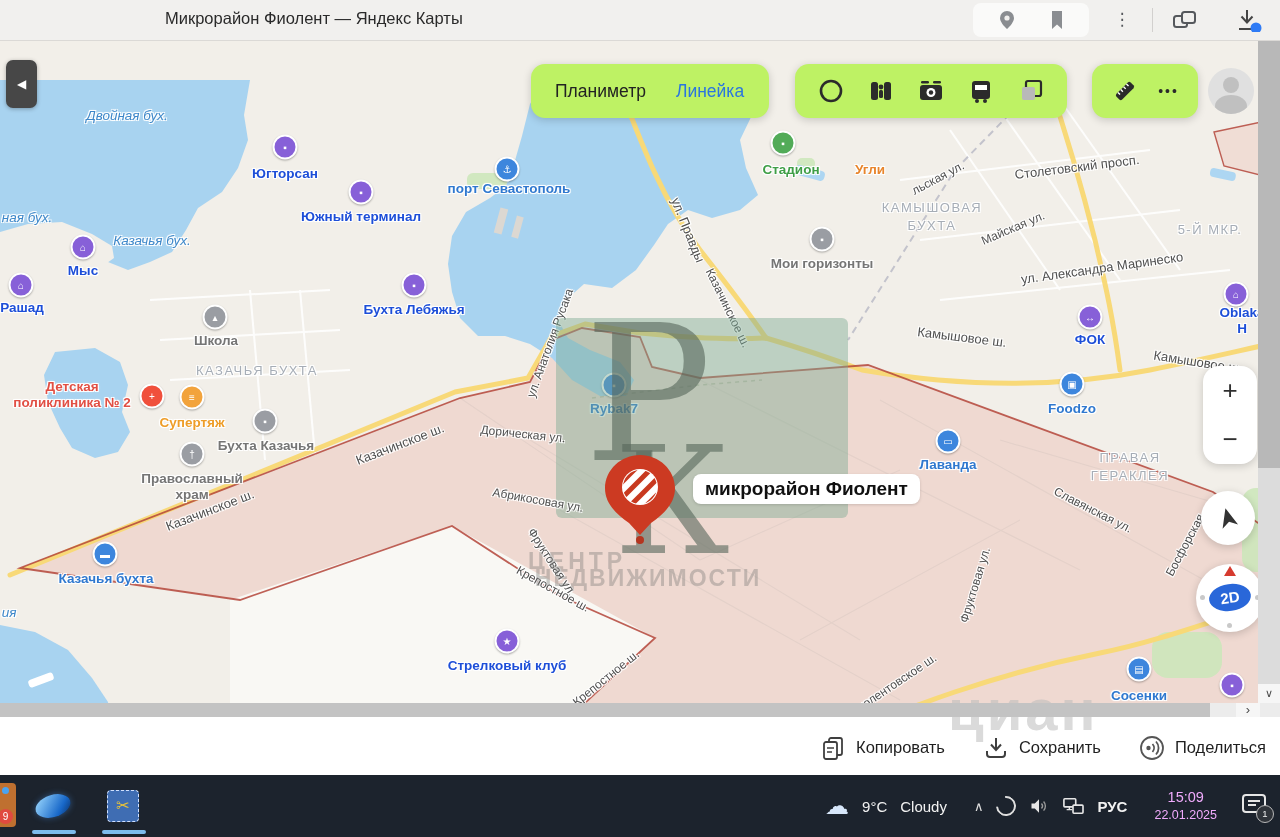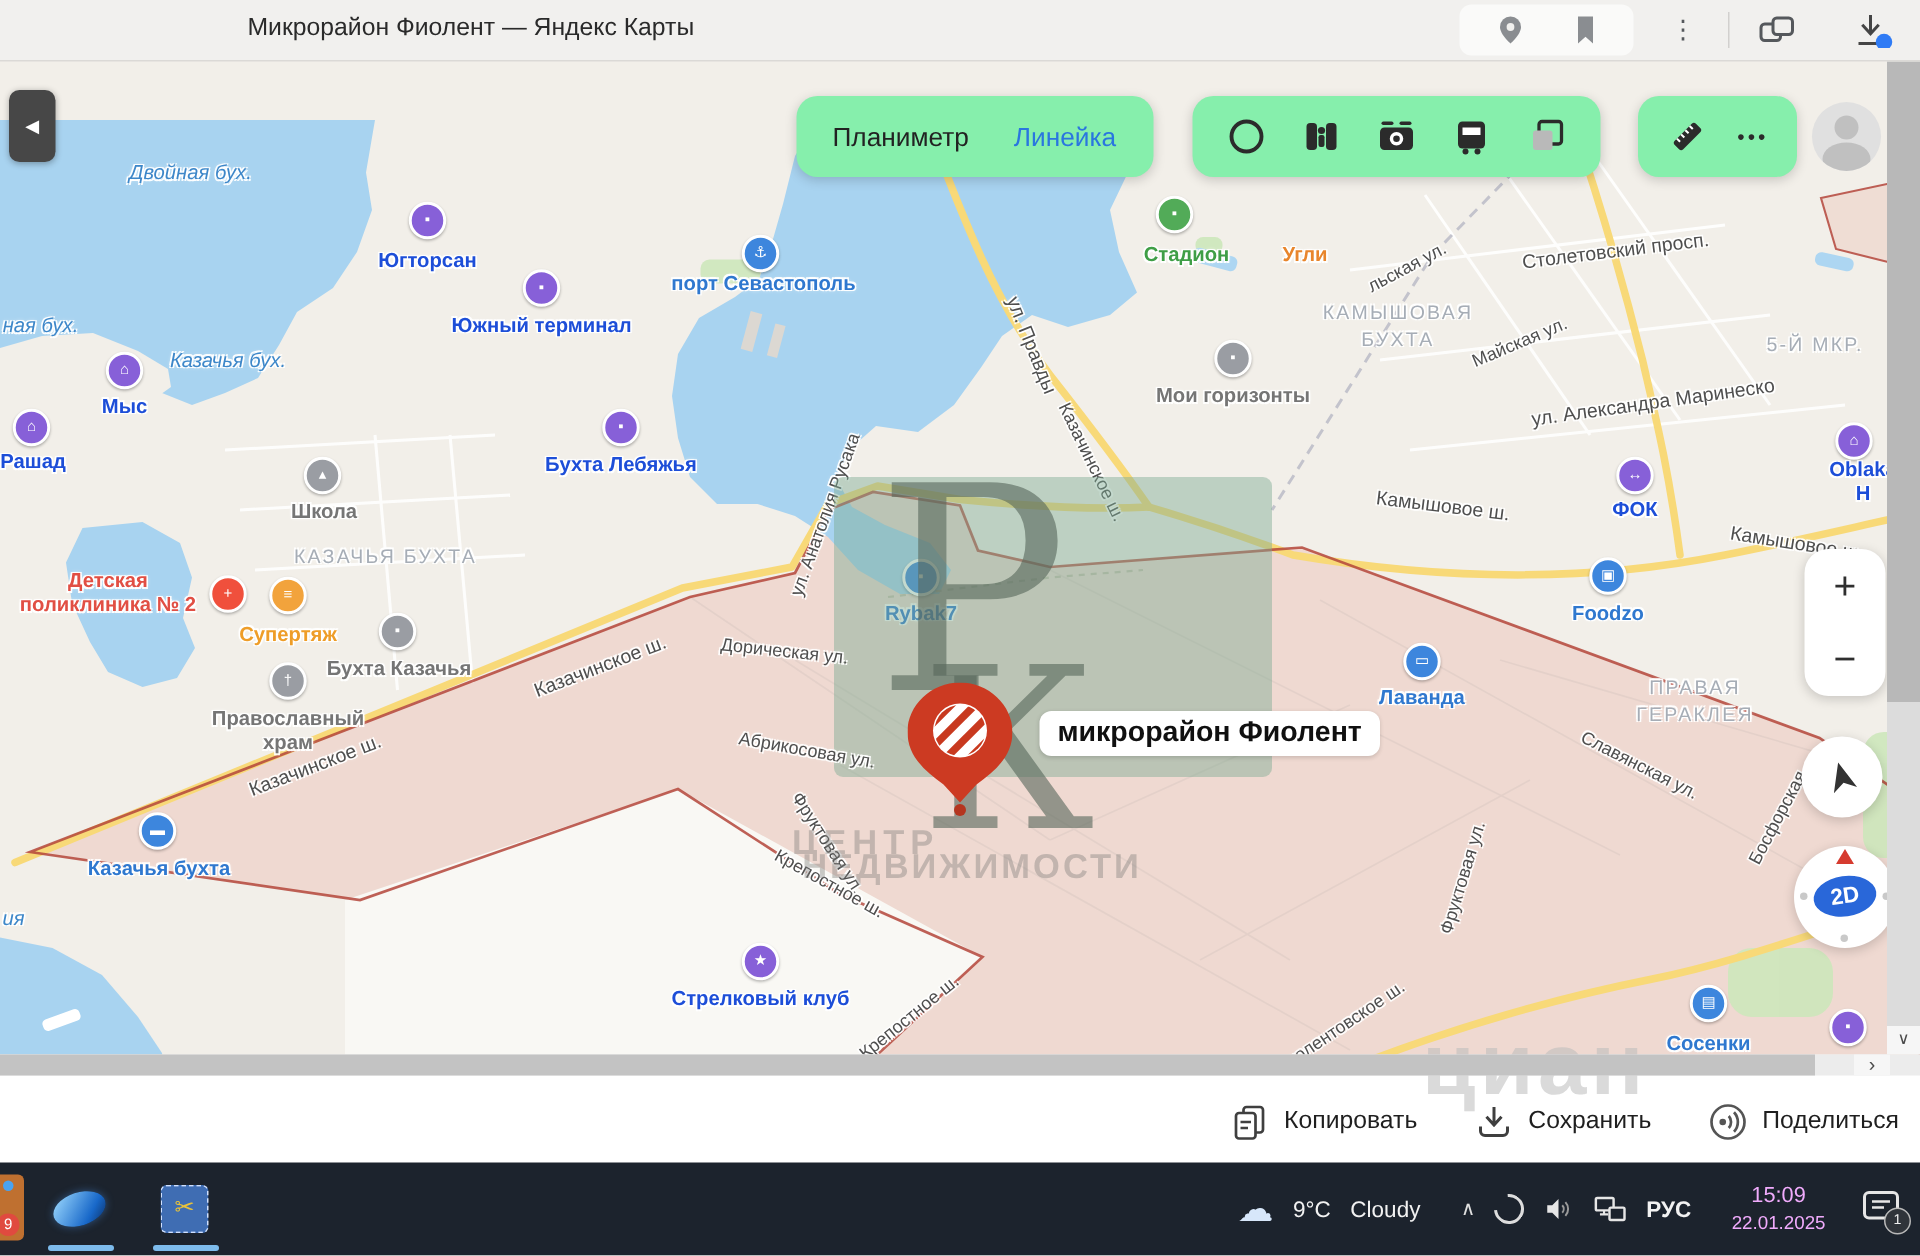--- a/index.html
+++ b/index.html
@@ -38,21 +38,21 @@
   #wm-center{position:absolute;z-index:4;color:rgba(120,120,118,.38);font-weight:bold;}
   #pin{position:absolute;left:605px;top:415px;z-index:5;}
   #pin-dot{position:absolute;left:636px;top:496px;width:8px;height:8px;border-radius:50%;background:#b5351f;z-index:5;}
   #place-label{position:absolute;left:693px;top:434px;z-index:6;background:#fff;border-radius:8px;
                padding:4px 12px;font-size:19px;font-weight:bold;color:#101010;white-space:nowrap;
                box-shadow:0 1px 3px rgba(0,0,0,.15);}
   #wm-cian{position:absolute;left:948px;top:676px;z-index:35;font-size:58px;font-weight:bold;
            color:#bcbcbc;opacity:.55;letter-spacing:3px;}
 
   
-  .pill{position:absolute;background:#86efac;border-radius:14px;box-shadow:0 2px 8px rgba(0,0,0,.18);z-index:30;
+  .pill{position:absolute;background:#bef264;border-radius:14px;box-shadow:0 2px 8px rgba(0,0,0,.18);z-index:30;
         display:flex;align-items:center;}
   #pill-tools{left:531px;top:64px;width:238px;height:54px;gap:30px;padding-left:24px;box-sizing:border-box;}
   #pill-tools .t1{font-size:17.5px;color:#222;}
   #pill-tools .t2{font-size:17.5px;color:#2a76df;}
   #pill-icons{left:795px;top:64px;width:272px;height:54px;justify-content:space-evenly;}
   #pill-more{left:1092px;top:64px;width:106px;height:54px;justify-content:space-evenly;}
   .pic{width:28px;height:28px;color:#2b2b2b;}
   #avatar{position:absolute;left:1208px;top:68px;width:46px;height:46px;border-radius:50%;background:#e0e0e0;
           z-index:29;overflow:hidden;}
   #avatar .head{position:absolute;left:15px;top:9px;width:16px;height:16px;border-radius:50%;background:#c0c0c0;}

